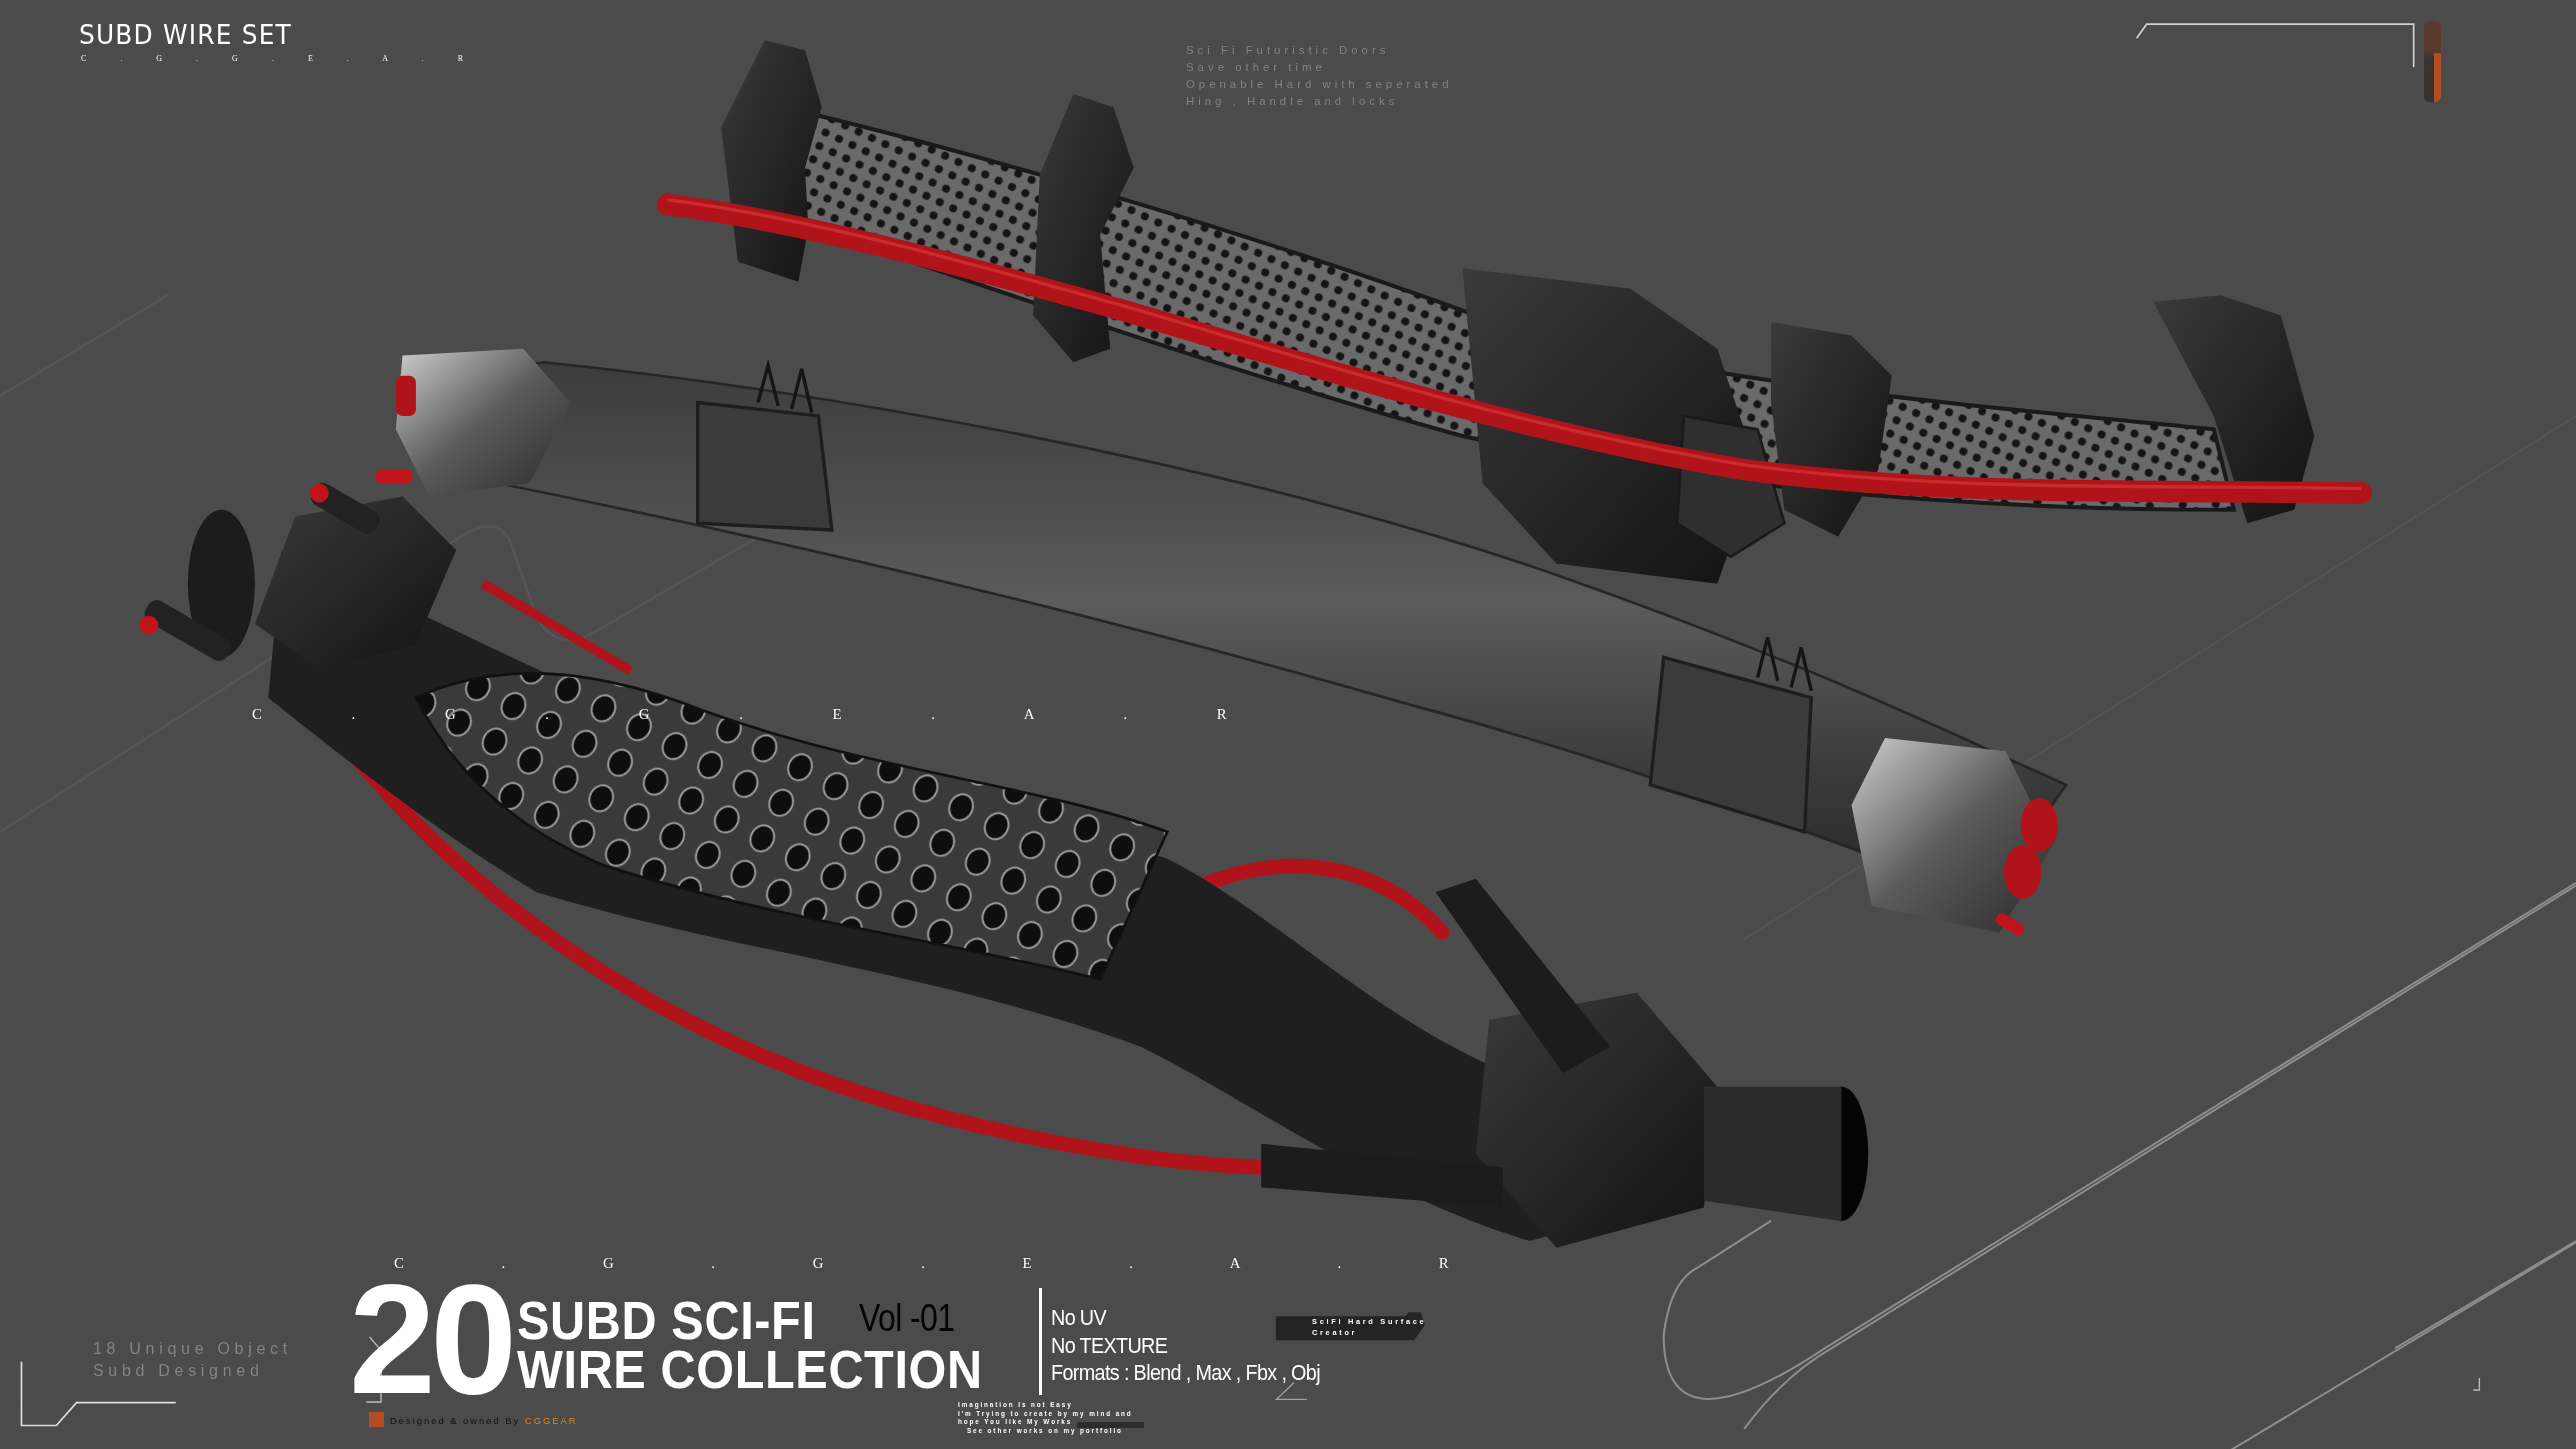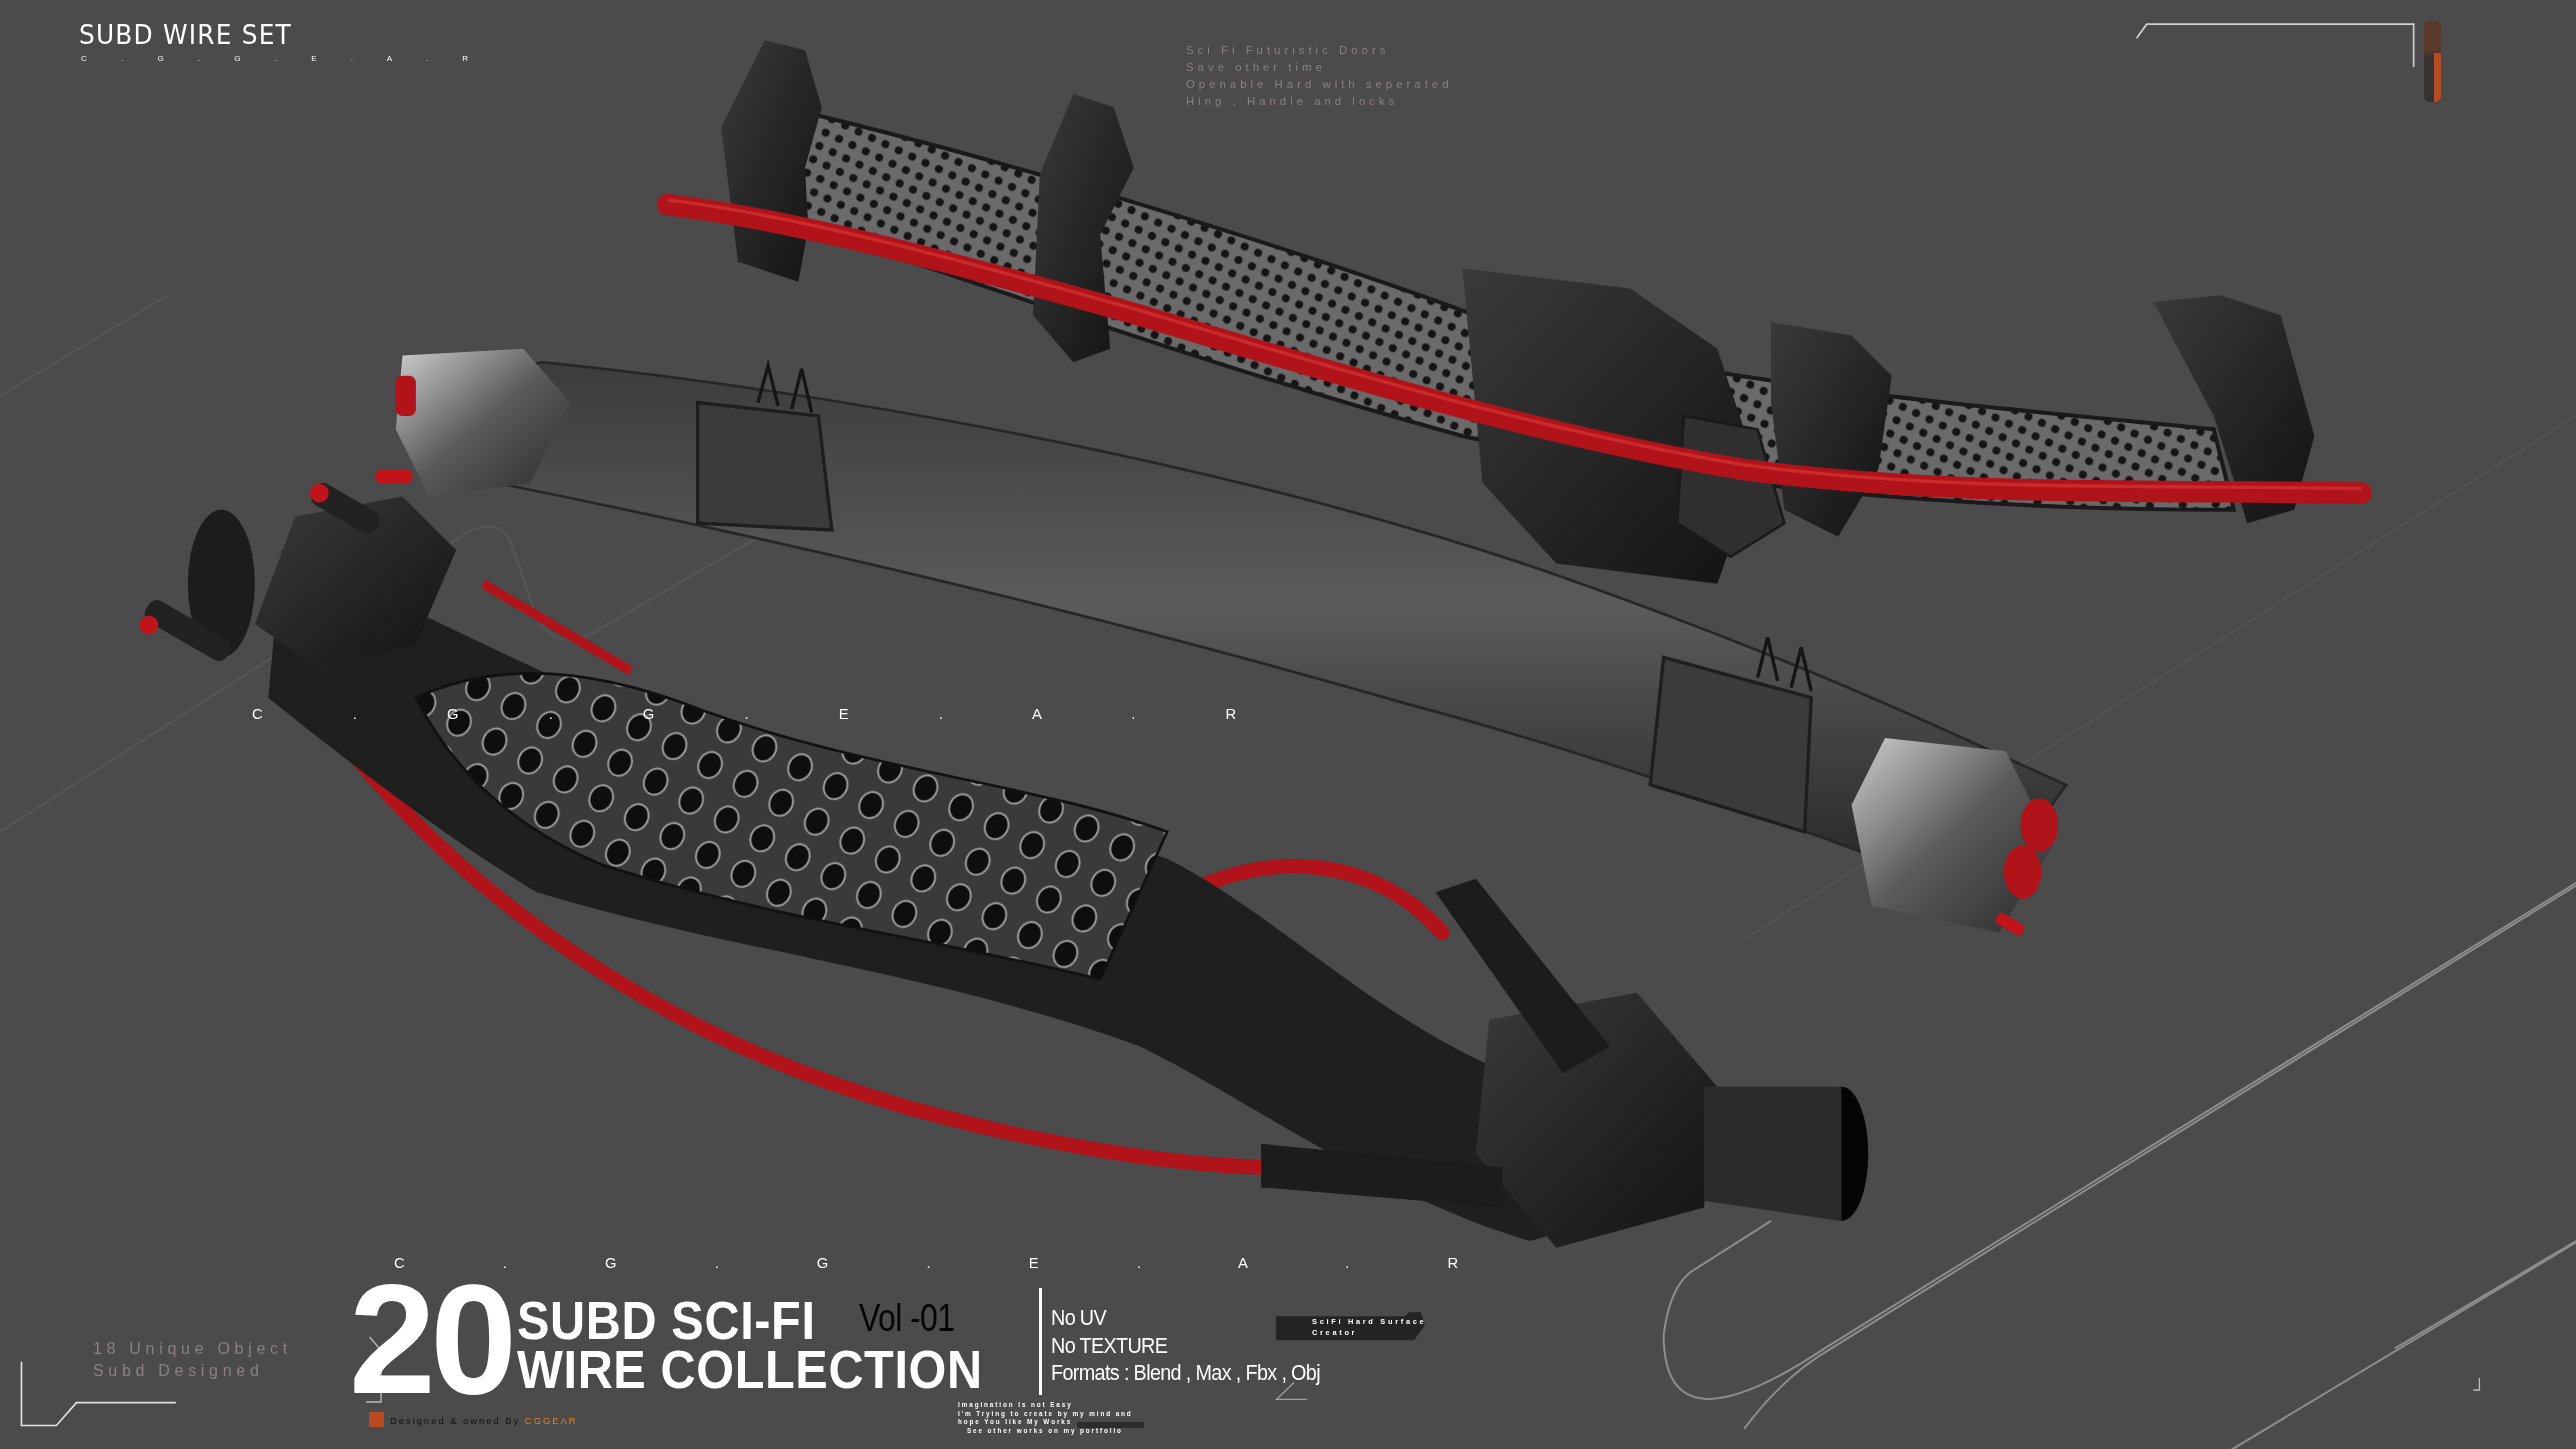--- a/index.html
+++ b/index.html
@@ -1,20 +1,20 @@
 <!DOCTYPE html>
 <html style="font-size:10.7px"><head>
 <meta charset="utf-8">
 <style>
   html, body { margin:0; padding:0; }
   body { width:2576px; height:1449px; background:#4b4b4b; overflow:hidden; position:relative; font-family:"Liberation Sans", sans-serif; }
   .abs { position:absolute; }
   #bg-svg, #render-svg { position:absolute; left:0; top:0; width:2576px; height:1449px; }
   .header-title { left:79px; top:19px; font-size:27px; color:#ffffff; letter-spacing:1.3px; font-family:"DejaVu Sans", sans-serif; transform:scaleX(0.92); transform-origin:left top; }
-  .spaced-brand { color:#ffffff; font-size:8px; letter-spacing:0; font-family:Liberation Sans, sans-serif; white-space:pre;text-align:right; }
+  .spaced-brand { color:#ffffff; font-size:8px; letter-spacing:0; font-family:Liberation Serif, serif; white-space:pre;text-align:right; }
   .header-brand { left:81px; top:54px; word-spacing:32px; }
   .mid-brand { left:252px; top:706px; font-size:14.8px; word-spacing:86px; }
   .bottom-brand { left:394px; top:1255px; font-size:14.8px; word-spacing:94px; }
   .notes { left:1186px; top:42px; color:#8a8181; font-size:11.4px; letter-spacing:4px; line-height:17px; }
   .notes div { white-space:nowrap; }
   .corner-left-notes { left:93px; top:1300px; color:#8a8181; font-size:16px; letter-spacing:4.7px; line-height:21.5px;margin-top:38px; }
   .big-number { left:349px; top:1261px; font-size:156px; font-weight:bold; color:#ffffff; letter-spacing:-5.4px; line-height:1; font-family:"Liberation Sans", sans-serif; }
   .title-1, .title-2 { color:#ffffff; font-weight:bold; font-size:54px; line-height:1; letter-spacing:0.7px; transform:scaleX(0.9); transform-origin:left top; white-space:nowrap; }
   .title-1 { left:517px; top:1293px; }
   .title-2 { left:517px; top:1342px; }

